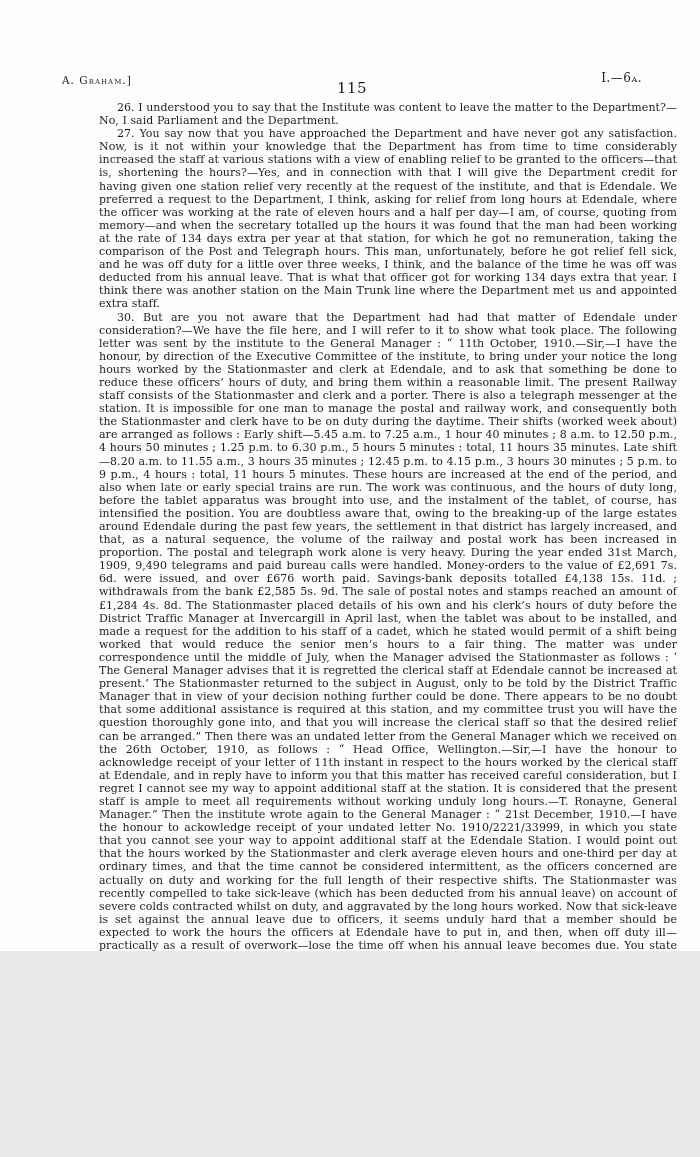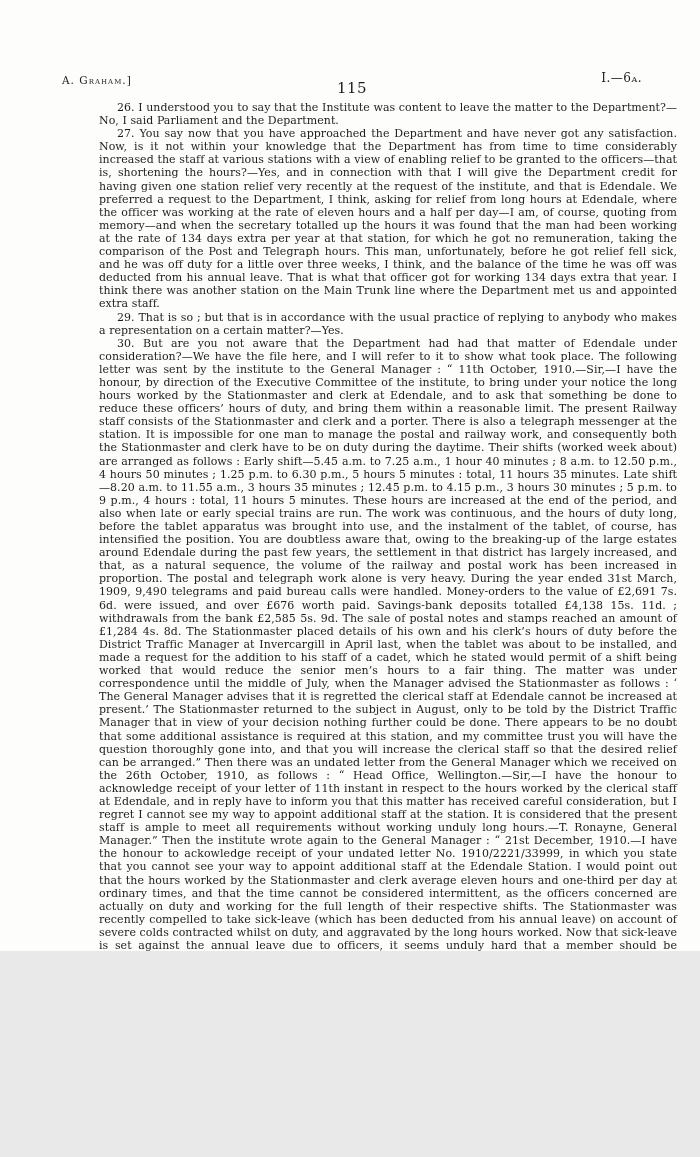--- a/index.html
+++ b/index.html
@@ -71,16 +71,15 @@
 <div class="page">
   <div class="running-header">
     <span class="witness-name">A. Graham.]</span>
     <span class="page-number">115</span>
     <span class="paper-reference">I.—6a.</span>
   </div>
 
   <div class="document-body">
     <p>26. I understood you to say that the Institute was content to leave the matter to the Department?—No, I said Parliament and the Department.</p>
     <p>27. You say now that you have approached the Department and have never got any satisfaction.  Now, is it not within your knowledge that the Department has from time to time considerably increased the staff at various stations with a view of enabling relief to be granted to the officers—that is, shortening the hours?—Yes, and in connection with that I will give the Department credit for having given one station relief very recently at the request of the institute, and that is Edendale.  We preferred a request to the Department, I think, asking for relief from long hours at Edendale, where the officer was working at the rate of eleven hours and a half per day—I am, of course, quoting from memory—and when the secretary totalled up the hours it was found that the man had been working at the rate of 134 days extra per year at that station, for which he got no remuneration, taking the comparison of the Post and Telegraph hours.  This man, unfortunately, before he got relief fell sick, and he was off duty for a little over three weeks, I think, and the balance of the time he was off was deducted from his annual leave.  That is what that officer got for working 134 days extra that year.  I think there was another station on the Main Trunk line where the Department met us and appointed extra staff.</p>
-    <p>29. That is so ;  but that is in accordance with the usual practice of replying to anybody who makes a representation on a certain matter?—Yes.</p>
     <p>30. But are you not aware that the Department had had that matter of Edendale under consideration?—We have the file here, and I will refer to it to show what took place.  The following letter was sent by the institute to the General Manager :  “ 11th October, 1910.—Sir,—I have the honour, by direction of the Executive Committee of the institute, to bring under your notice the long hours worked by the Stationmaster and clerk at Edendale, and to ask that something be done to reduce these officers’ hours of duty, and bring them within a reasonable limit.  The present Railway staff consists of the Stationmaster and clerk and a porter.  There is also a telegraph messenger at the station.  It is impossible for one man to manage the postal and railway work, and consequently both the Stationmaster and clerk have to be on duty during the daytime.  Their shifts (worked week about) are arranged as follows :  Early shift—5.45 a.m. to 7.25 a.m., 1 hour 40 minutes ;  8 a.m. to 12.50 p.m., 4 hours 50 minutes ;  1.25 p.m. to 6.30 p.m., 5 hours 5 minutes :  total, 11 hours 35 minutes.  Late shift—8.20 a.m. to 11.55 a.m., 3 hours 35 minutes ;  12.45 p.m. to 4.15 p.m., 3 hours 30 minutes ;  5 p.m. to 9 p.m., 4 hours :  total, 11 hours 5 minutes.  These hours are increased at the end of the period, and also when late or early special trains are run. The work was continuous, and the hours of duty long, before the tablet apparatus was brought into use, and the instalment of the tablet, of course, has intensified the position.  You are doubtless aware that, owing to the breaking-up of the large estates around Edendale during the past few years, the settlement in that district has largely increased, and that, as a natural sequence, the volume of the railway and postal work has been increased in proportion.  The postal and telegraph work alone is very heavy.  During the year ended 31st March, 1909, 9,490 telegrams and paid bureau calls were handled.  Money-orders to the value of £2,691 7s. 6d. were issued, and over £676 worth paid.  Savings-bank deposits totalled £4,138 15s. 11d. ;  withdrawals from the bank £2,585 5s. 9d.  The sale of postal notes and stamps reached an amount of £1,284 4s. 8d. The Stationmaster placed details of his own and his clerk’s hours of duty before the District Traffic Manager at Invercargill in April last, when the tablet was about to be installed, and made a request for the addition to his staff of a cadet, which he stated would permit of a shift being worked that would reduce the senior men’s hours to a fair thing.  The matter was under correspondence until the middle of July, when the Manager advised the Stationmaster as follows :  ‘ The General Manager advises that it is regretted the clerical staff at Edendale cannot be increased at present.’  The Stationmaster returned to the subject in August, only to be told by the District Traffic Manager that in view of your decision nothing further could be done.  There appears to be no doubt that some additional assistance is required at this station, and my committee trust you will have the question thoroughly gone into, and that you will increase the clerical staff so that the desired relief can be arranged.”  Then there was an undated letter from the General Manager which we received on the 26th October, 1910, as follows :  “ Head Office, Wellington.—Sir,—I have the honour to acknowledge receipt of your letter of 11th instant in respect to the hours worked by the clerical staff at Edendale, and in reply have to inform you that this matter has received careful consideration, but I regret I cannot see my way to appoint additional staff at the station. It is considered that the present staff is ample to meet all requirements without working unduly long hours.—T. Ronayne, General Manager.”  Then the institute wrote again to the General Manager :  “ 21st December, 1910.—I have the honour to ackowledge receipt of your undated letter No. 1910/2221/33999, in which you state that you cannot see your way to appoint additional staff at the Edendale Station.  I would point out that the hours worked by the Stationmaster and clerk average eleven hours and one-third per day at ordinary times, and that the time cannot be considered intermittent, as the officers concerned are actually on duty and working for the full length of their respective shifts.  The Stationmaster was recently compelled to take sick-leave (which has been deducted from his annual leave) on account of severe colds contracted whilst on duty, and aggravated by the long hours worked.  Now that sick-leave is set against the annual leave due to officers, it seems unduly hard that a member should be expected to work the hours the officers at Edendale have to put in, and then, when off duty ill—practically as a result of overwork—lose the time off when his annual leave becomes due.  You state that the staff at Edendale is sufficient to meet all requirements without working unduly long hours, but I would draw your attention to the fact that the Stationmaster’s representation to his district office, to the</p>
   </div>
 </div>
 
 </body></html>

